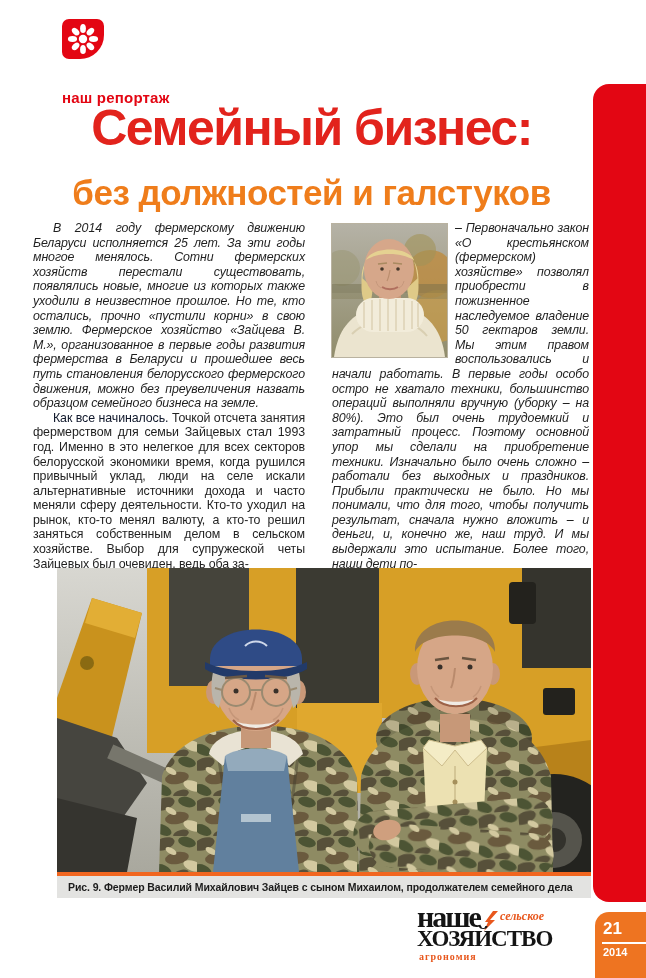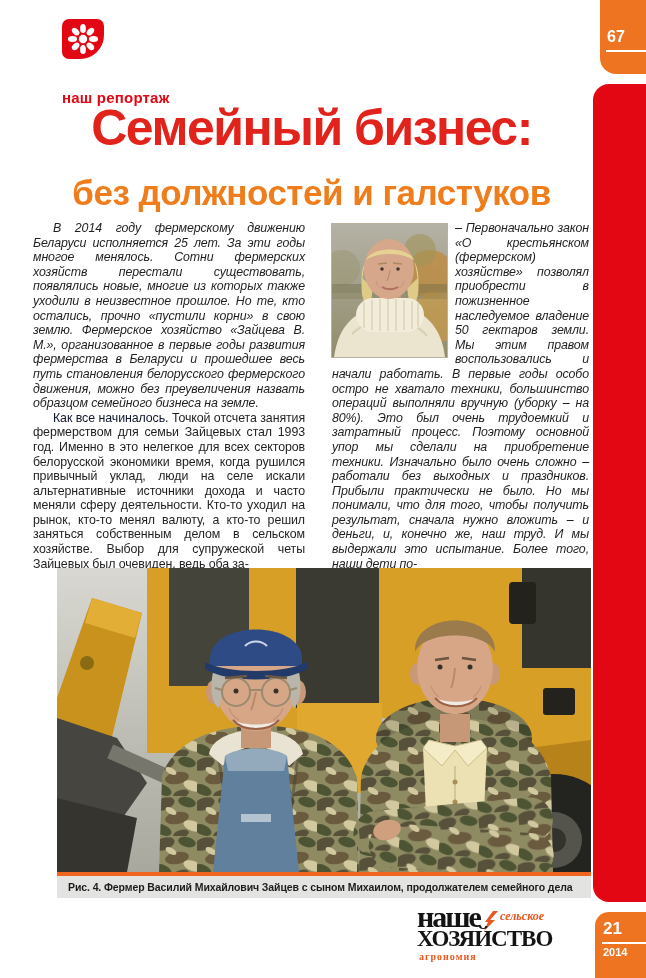--- a/index.html
+++ b/index.html
@@ -71,24 +71,20 @@
             <ellipse cx="28.4" cy="12.6" rx="2.9" ry="4.4" transform="rotate(45 28.4 12.6)"></ellipse>
             <ellipse cx="13.6" cy="27.4" rx="2.9" ry="4.4" transform="rotate(45 13.6 27.4)"></ellipse>
             <ellipse cx="28.4" cy="27.4" rx="2.9" ry="4.4" transform="rotate(-45 28.4 27.4)"></ellipse>
           </g>
         </g>
       </svg>
     </span>
   </div>
   <div class="section-label">наш репортаж</div>
 
-  <div class="tab-top">
-    <span class="num">67</span>
-    <span class="rule"></span>
-  </div>
   <div class="side-stripe"></div>
   <div class="tab-bottom">
     <span class="num">21</span>
     <span class="rule"></span>
     <span class="year">2014</span>
   </div>
 
   <div class="title-wrap">
     <div class="title-line1">Семейный бизнес:</div>
     <div class="title-line2">без должностей и галстуков</div>
@@ -238,21 +234,21 @@
         <circle cx="81" cy="91" r="2.5" fill="#38302a"></circle>
           <circle cx="111" cy="91" r="2.5" fill="#38302a"></circle>
         <path d="M96,92 C95,102 94,108 92,112" stroke="#b98a6c" stroke-width="2" fill="none"></path>
         <path d="M76,122 C86,133 108,133 118,122 C108,127 86,127 76,122 Z" fill="#f0ebe4"></path>
         <path d="M76,122 C86,133 108,133 118,122" stroke="#9c6248" stroke-width="2" fill="none"></path>
         <path d="M72,110 C74,116 77,119 80,121 M122,110 C120,116 117,119 114,121" stroke="#c09274" stroke-width="1.5" fill="none" opacity=".8"></path>
       </g>
     </svg>
   </div>
   <div class="caption-bar">
-    <span>Рис. 4. Фермер Василий Михайлович Зайцев с сыном Михаилом, продолжателем семейного дела</span>
+    <span>Рис. 9. Фермер Василий Михайлович Зайцев с сыном Михаилом, продолжателем семейного дела</span>
   </div>
 
   <div class="footer-logo">
     <span class="fl-nashe">наше</span>
     <span class="fl-bolt">
       <svg width="14" height="20" viewBox="0 0 14 20">
           <polygon points="9,0 14,0 6,9 11,9 0,20 4,11 1,11" fill="#e8571d"></polygon>
         </svg>
     </span>
     <span class="fl-script">сельское</span>

